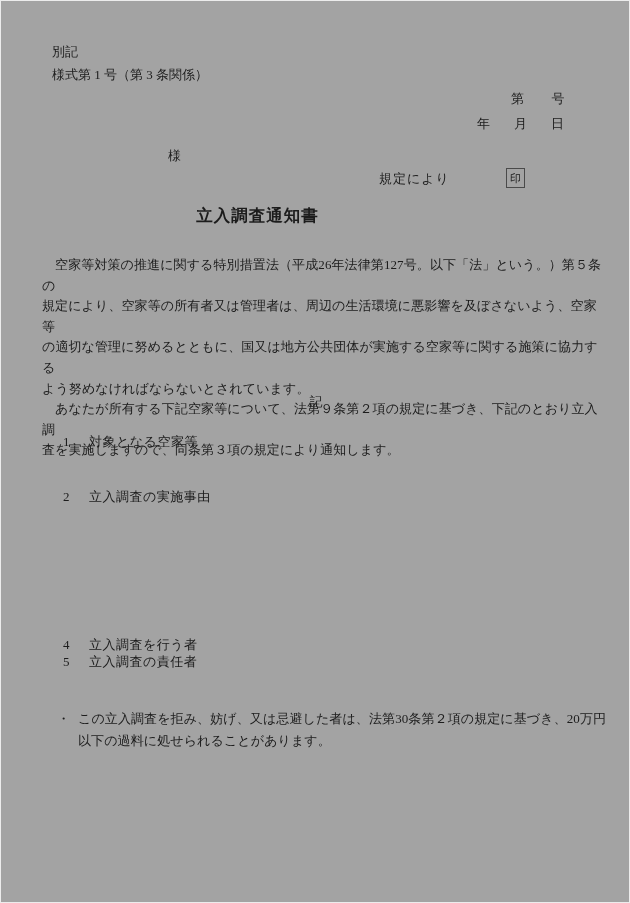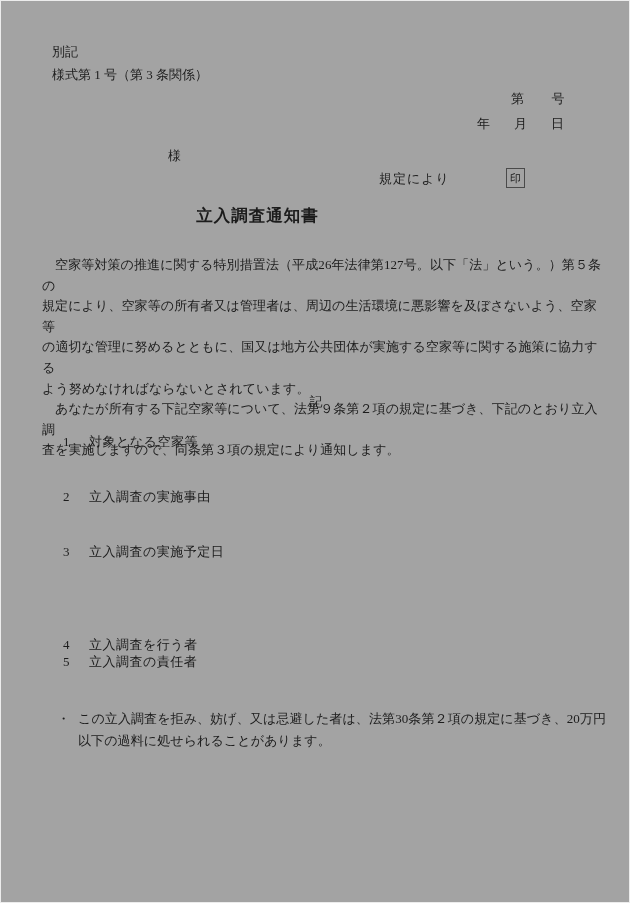--- a/index.html
+++ b/index.html
@@ -105,23 +105,20 @@
 査を実施しますので、同条第３項の規定により通知します。</div>
 
   <div class="abs ki-heading">記</div>
 
   <div class="abs list-item li-1">
     <span class="num">1</span><span class="lbl">対象となる空家等</span>
   </div>
   <div class="abs list-item li-2">
     <span class="num">2</span><span class="lbl">立入調査の実施事由</span>
   </div>
-  <div class="abs list-item li-3">
-    <span class="num">3</span><span class="lbl">立入調査の実施予定日</span>
-  </div>
   <div class="abs list-item li-4">
     <span class="num">4</span><span class="lbl">立入調査を行う者</span>
   </div>
   <div class="abs list-item li-5">
     <span class="num">5</span><span class="lbl">立入調査の責任者</span>
   </div>
 
   <div class="abs note-bullet">・</div>
   <div class="abs note-text">この立入調査を拒み、妨げ、又は忌避した者は、法第30条第２項の規定に基づき、20万円
 以下の過料に処せられることがあります。</div>

